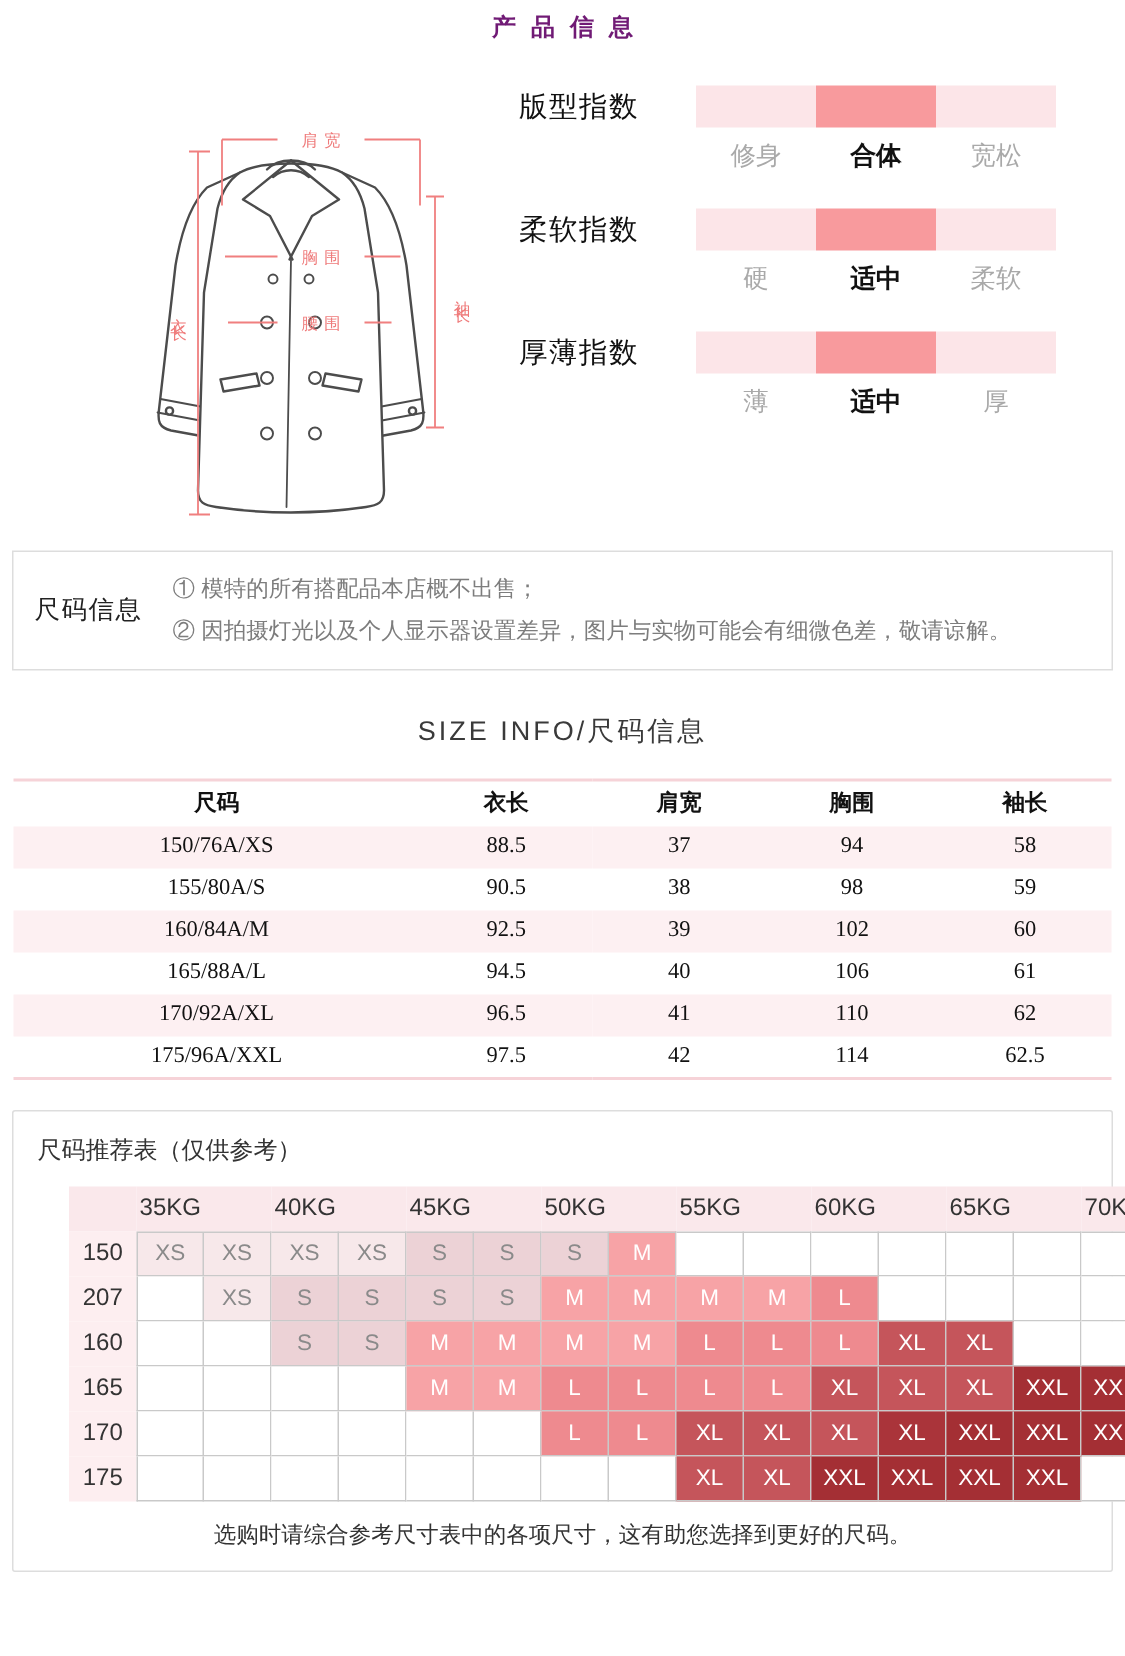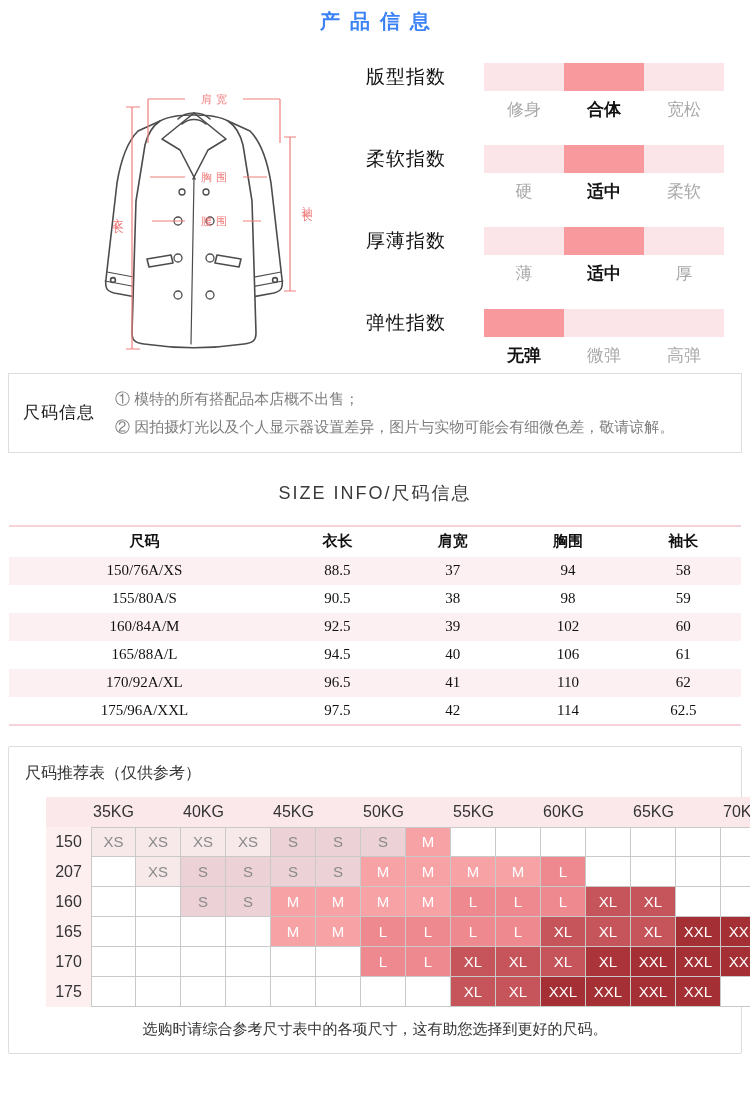--- a/index.html
+++ b/index.html
@@ -2,25 +2,25 @@
 <html style="--accent-red-line: #f07f7f; --bar-active: #f89a9d; --bar-inactive: #fce5e8; --table-stripe: #fdf0f2; --table-border: #f6d3d8; --box-border: #dddddd; --grid-header-bg: #fae8eb; --grid-label-bg: #fdeef0; --grid-line: #c9c9c9;"><head>
 <meta charset="utf-8">
 <style>
   :root{
     --accent-red-line:#f07f7f; --bar-active:#f89a9d; --bar-inactive:#fce5e8;
     --table-stripe:#fdf0f2; --table-border:#f6d3d8; --box-border:#ddd;
     --grid-header-bg:#fae8eb; --grid-label-bg:#fdeef0; --grid-line:#c9c9c9;
   }
   *{margin:0;padding:0;box-sizing:border-box;}
   body{width:750px;height:1104px;background:#fff;font-family:"Liberation Sans",sans-serif;color:#222;overflow:hidden;}
-  .page-title{text-align:center;font-size:20px;font-weight:bold;letter-spacing:10px;padding:8px 0 6px 10px;color:#3b82f6;font-family:Liberation Serif, serif;}
+  .page-title{text-align:center;font-size:16px;font-weight:bold;letter-spacing:10px;padding:8px 0 6px 10px;color:#701a75;font-family:Liberation Serif, serif;}
   
   .top-section{display:flex;padding:10px 34px 0 44px;height:320px;}
   .diagram-wrap{width:302px;flex:none;}
-  .indices{flex:1;padding-top:12px;margin-left:20px;}
+  .indices{flex:1;padding-top:12px;margin-left:0;}
   .index-block{margin-bottom:24px;}
   .index-top{display:flex;align-items:center;}
   .index-title{width:118px;font-size:19px;color:#111;letter-spacing:1px;flex:none;}
   .index-bar{display:flex;width:240px;height:28px;}
   .seg{flex:1;background:var(--bar-inactive);}
   .seg.active{background:var(--bar-active);}
   .index-opts{display:flex;width:240px;margin-left:118px;margin-top:7px;}
   .opt{flex:1;text-align:center;font-size:17px;color:#a9a9a9;}
   .opt.selected{color:#111;font-weight:bold;}
   
@@ -144,35 +144,20 @@
           <div class="seg active"></div>
           <div class="seg"></div>
         </div>
       </div>
       <div class="index-opts">
         <span class="opt">薄</span>
         <span class="opt selected">适中</span>
         <span class="opt">厚</span>
       </div>
     </div>
-    <div class="index-block">
-      <div class="index-top">
-        <div class="index-title">弹性指数</div>
-        <div class="index-bar">
-          <div class="seg active"></div>
-          <div class="seg"></div>
-          <div class="seg"></div>
-        </div>
-      </div>
-      <div class="index-opts">
-        <span class="opt selected">无弹</span>
-        <span class="opt">微弹</span>
-        <span class="opt">高弹</span>
-      </div>
-    </div>
   </div>
 </div>
 
 <div class="notice-box">
   <div class="notice-label">尺码信息</div>
   <div class="notice-items">
     <div>① 模特的所有搭配品本店概不出售；</div>
     <div>② 因拍摄灯光以及个人显示器设置差异，图片与实物可能会有细微色差，敬请谅解。</div>
   </div>
 </div>

